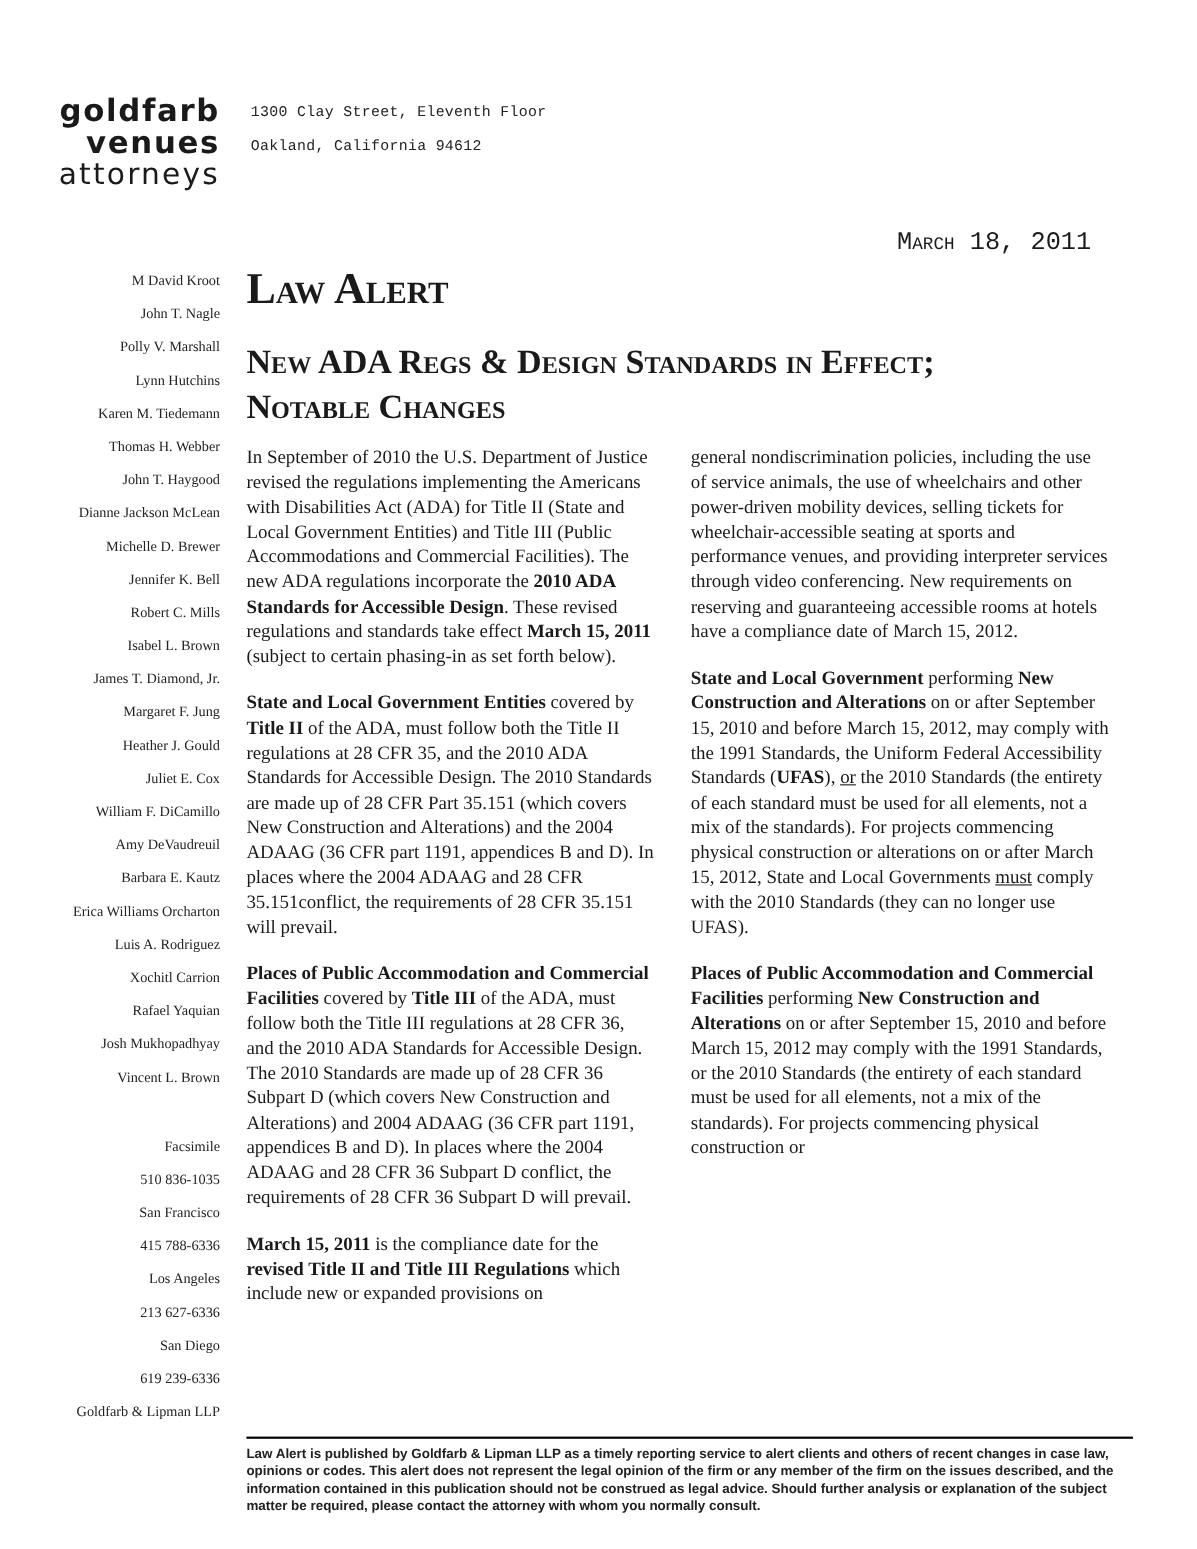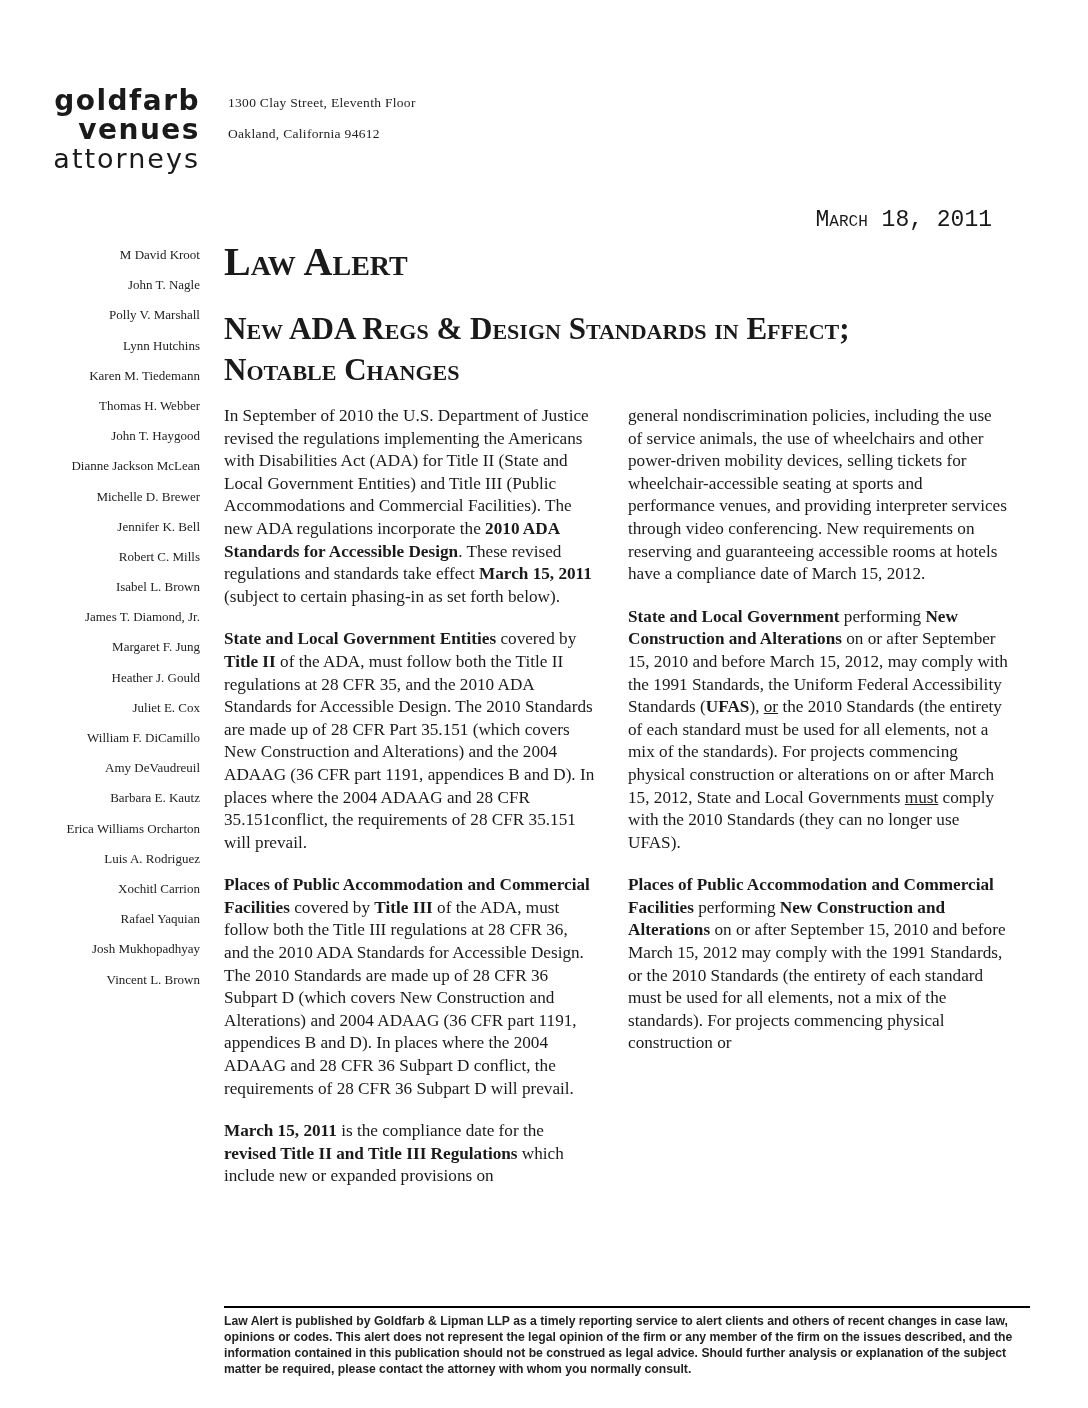--- a/index.html
+++ b/index.html
@@ -3,21 +3,21 @@
 <meta charset="utf-8">
 <style>
   * { margin: 0; padding: 0; box-sizing: border-box; }
   html, body { width: 1088px; height: 1408px; background: #ffffff; overflow: hidden; }
   body { position: relative; color: #1a1a1a; font-family: "Liberation Serif", serif; }
 
   .logo { position: absolute; right: 888px; top: 86px; text-align: right; font-family: "DejaVu Sans", sans-serif; color: #1a1a1a; }
   .logo .l1, .logo .l2 { font-size: 28px; font-weight: bold; letter-spacing: 1.5px; line-height: 29px; text-align: right; }
   .logo .l3 { font-size: 27px; font-weight: normal; letter-spacing: 2px; line-height: 30px; }
 
-  .address { position: absolute; left: 228px; top: 94px; font-family: Liberation Serif, serif; font-size: 13.5px; color: #222; }
+  .address { position: absolute; left: 228px; top: 94px; font-family: Liberation Mono, monospace; font-size: 13.5px; color: #222; }
   .address div { height: 31px; line-height: 18px; letter-spacing: 0.3px; }
 
   .sidebar { position: absolute; right: 888px; top: 246px; text-align: right; font-family: Liberation Serif, serif; font-size: 13px; color: #222; }
   .sidebar .name { height: 30.2px; line-height: 18px; white-space: nowrap; }
   .sidebar .contacts { margin-top: 32px; }
   .sidebar .contacts div { height: 30.2px; line-height: 18px; white-space: nowrap; }
 
   .date { position: absolute; right: 96px; top: 207px; font-size: 23px; font-variant: small-caps; font-family: Liberation Mono, monospace; }
 
   .title { position: absolute; left: 224px; top: 238px; font-size: 40px; font-variant: small-caps; font-family: "Liberation Serif", serif; line-height: 48px; }
@@ -68,20 +68,31 @@
     <div class="name">William F. DiCamillo</div>
     <div class="name">Amy DeVaudreuil</div>
     <div class="name">Barbara E. Kautz</div>
     <div class="name">Erica Williams Orcharton</div>
     <div class="name">Luis A. Rodriguez</div>
     <div class="name">Xochitl Carrion</div>
     <div class="name">Rafael Yaquian</div>
     <div class="name">Josh Mukhopadhyay</div>
     <div class="name">Vincent L. Brown</div>
   </div>
+  <div class="contacts">
+    <div>Facsimile</div>
+    <div>510 836-1035</div>
+    <div>San Francisco</div>
+    <div>415 788-6336</div>
+    <div>Los Angeles</div>
+    <div>213 627-6336</div>
+    <div>San Diego</div>
+    <div>619 239-6336</div>
+    <div>Goldfarb &amp; Lipman LLP</div>
+  </div>
 </div>
 
 <div class="date">March 18, 2011</div>
 
 <h1 class="title">Law Alert</h1>
 
 <h2 class="subtitle">
   <span>New ADA Regs </span><span class="amp">&amp;</span><span> Design Standards in Effect;</span><br>
   <span>Notable Changes</span>
 </h2>

